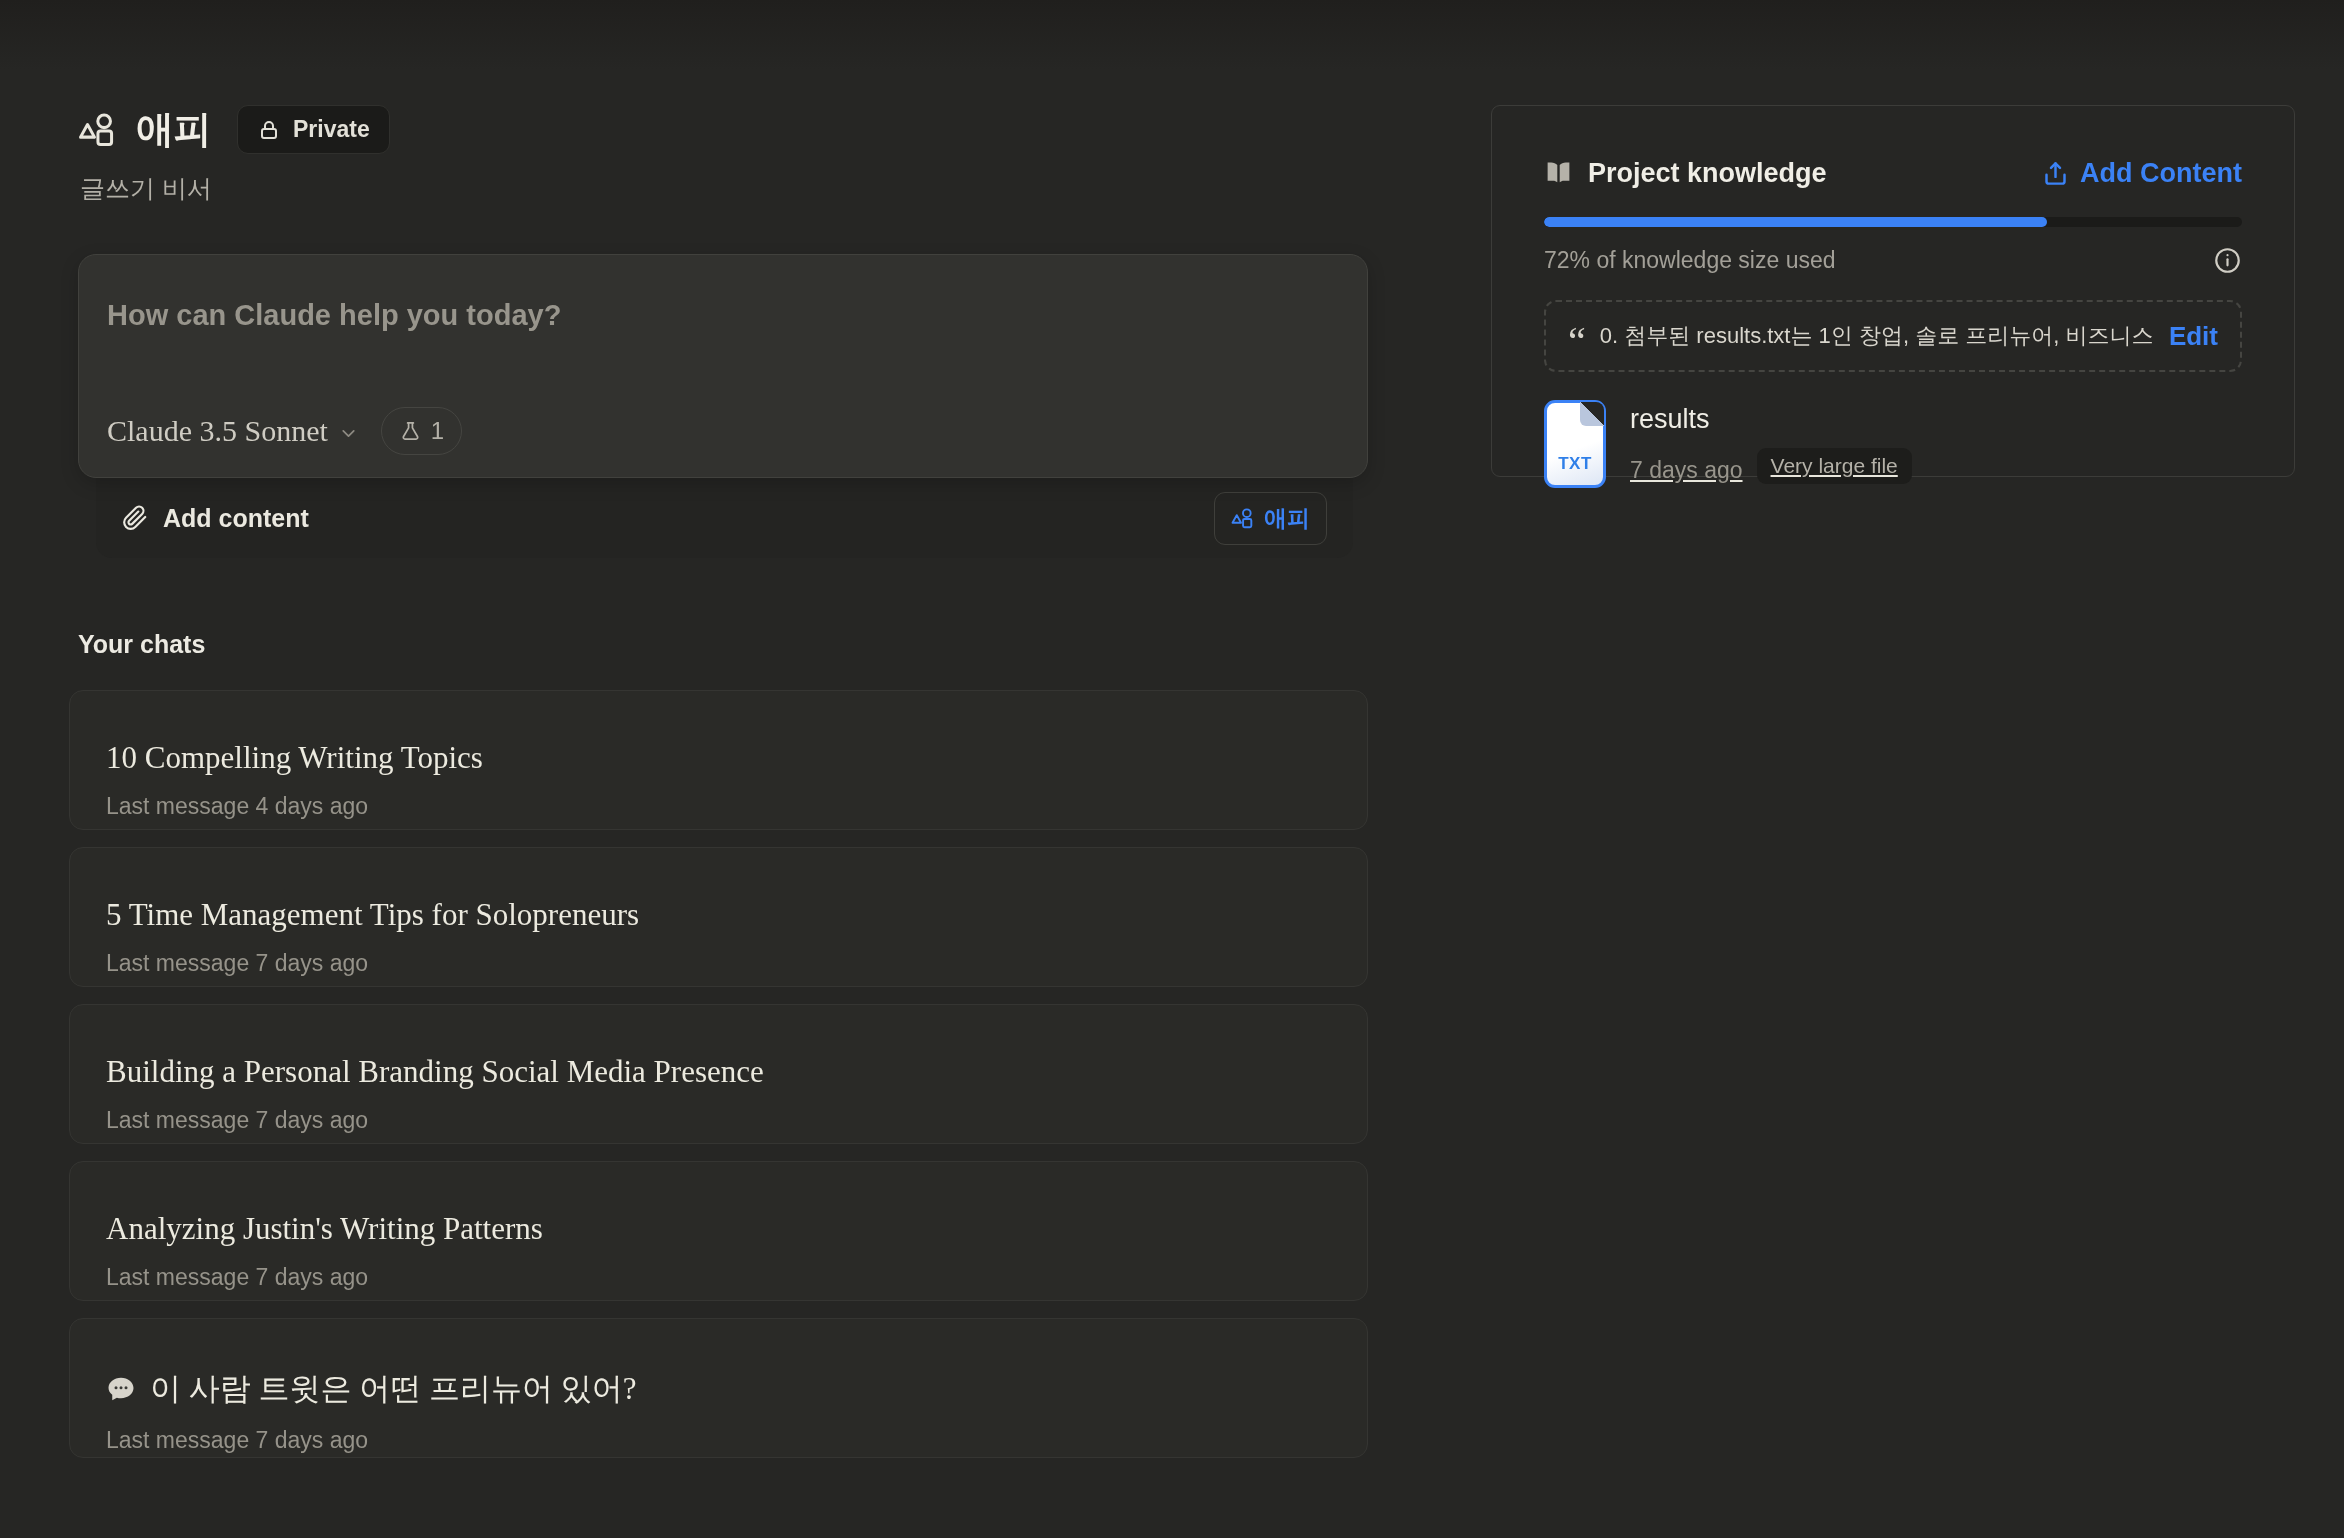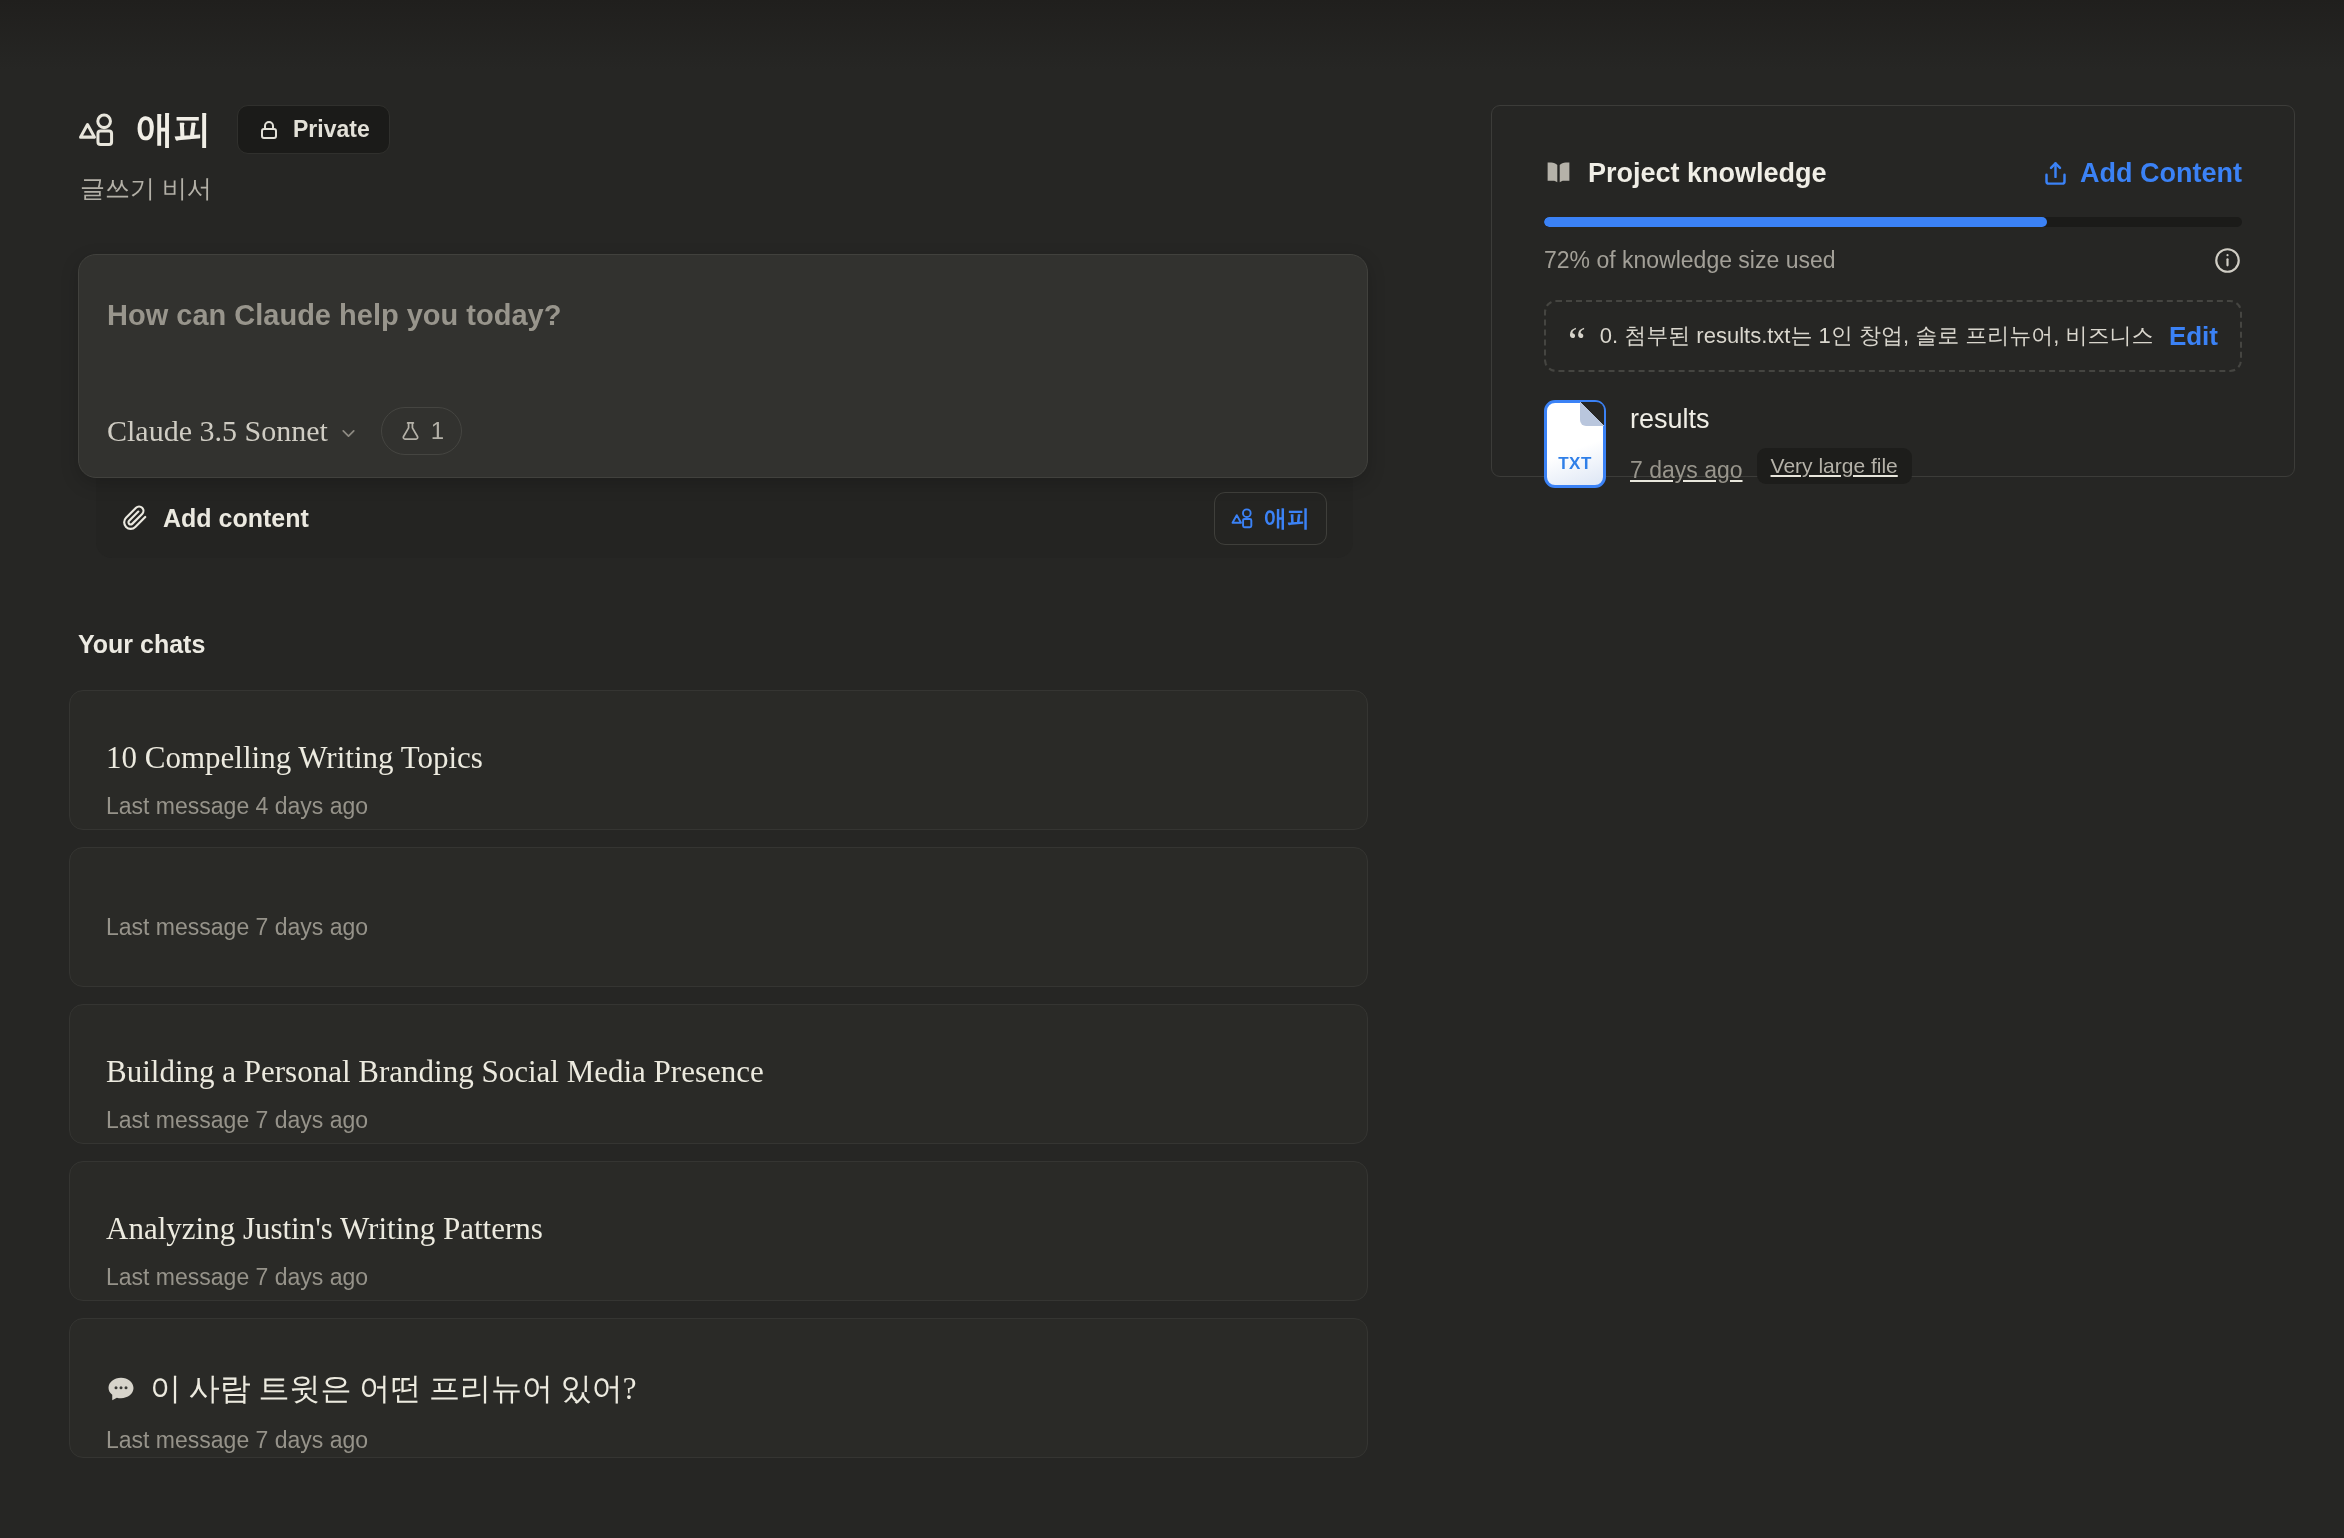--- a/index.html
+++ b/index.html
@@ -169,20 +169,21 @@
   </div>
 
   <div class="chats-heading">Your chats</div>
 
   <div class="chat-list">
     <div class="chat-card">
       <div class="chat-title">10 Compelling Writing Topics</div>
       <div class="chat-meta">Last message 4 days ago</div>
     </div>
     <div class="chat-card">
+      <div class="chat-title">5 Time Management Tips for Solopreneurs</div>
       <div class="chat-meta">Last message 7 days ago</div>
     </div>
     <div class="chat-card">
       <div class="chat-title">Building a Personal Branding Social Media Presence</div>
       <div class="chat-meta">Last message 7 days ago</div>
     </div>
     <div class="chat-card">
       <div class="chat-title">Analyzing Justin's Writing Patterns</div>
       <div class="chat-meta">Last message 7 days ago</div>
     </div>

